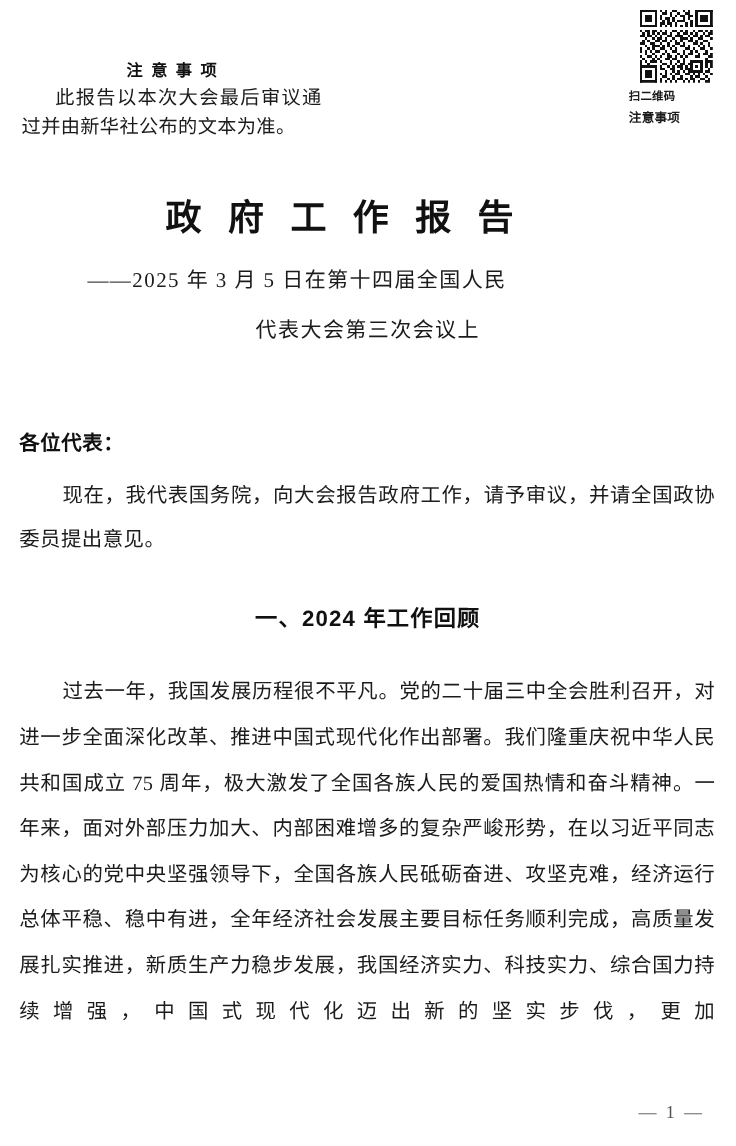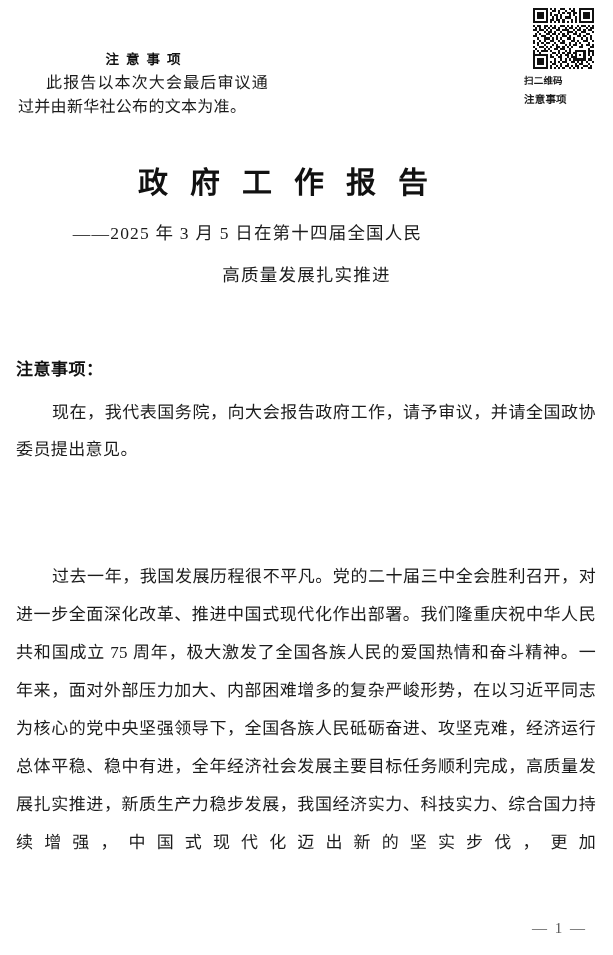--- a/index.html
+++ b/index.html
@@ -453,24 +453,25 @@
     <div class="qr-caption second">注意事项</div>
   </div>
 
   <div class="notice">
     <div class="notice-title">注意事项</div>
     <div class="notice-body">此报告以本次大会最后审议通过并由新华社公布的文本为准。</div>
   </div>
 
   <div class="doc-title">政府工作报告</div>
   <div class="subtitle-1">——2025 年 3 月 5 日在第十四届全国人民</div>
-  <div class="subtitle-2">高质量发展扎实推进</div>
-
-  <div class="salutation">注意事项：</div>
+  <div class="subtitle-2">代表大会第三次会议上</div>
+
+  <div class="salutation">各位代表：</div>
 
   <div class="opening">现在，我代表国务院，向大会报告政府工作，请予审议，并请全国政协委员提出意见。</div>
 
+  <div class="section-heading">一、2024 年工作回顾</div>
 
   <div class="body-para">过去一年，我国发展历程很不平凡。党的二十届三中全会胜利召开，对进一步全面深化改革、推进中国式现代化作出部署。我们隆重庆祝中华人民共和国成立 75 周年，极大激发了全国各族人民的爱国热情和奋斗精神。一年来，面对外部压力加大、内部困难增多的复杂严峻形势，在以习近平同志为核心的党中央坚强领导下，全国各族人民砥砺奋进、攻坚克难，经济运行总体平稳、稳中有进，全年经济社会发展主要目标任务顺利完成，高质量发展扎实推进，新质生产力稳步发展，我国经济实力、科技实力、综合国力持续增强，中国式现代化迈出新的坚实步伐，更加</div>
 
   <div class="page-number">— 1 —</div>
 
 </div>
 
 </body></html>

